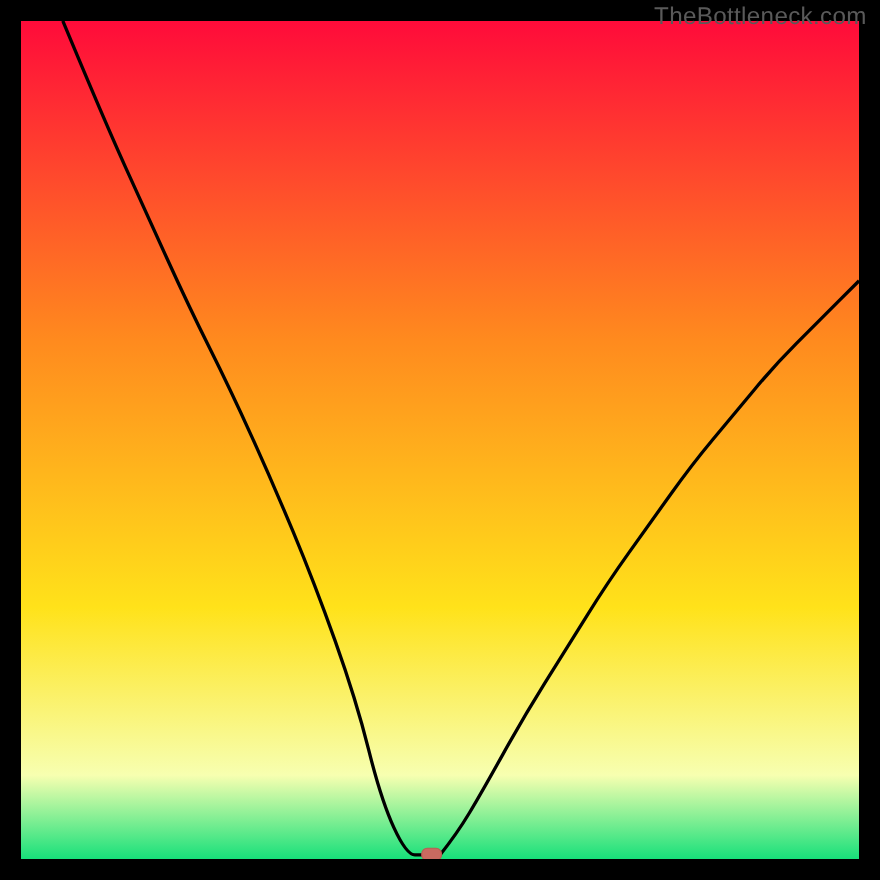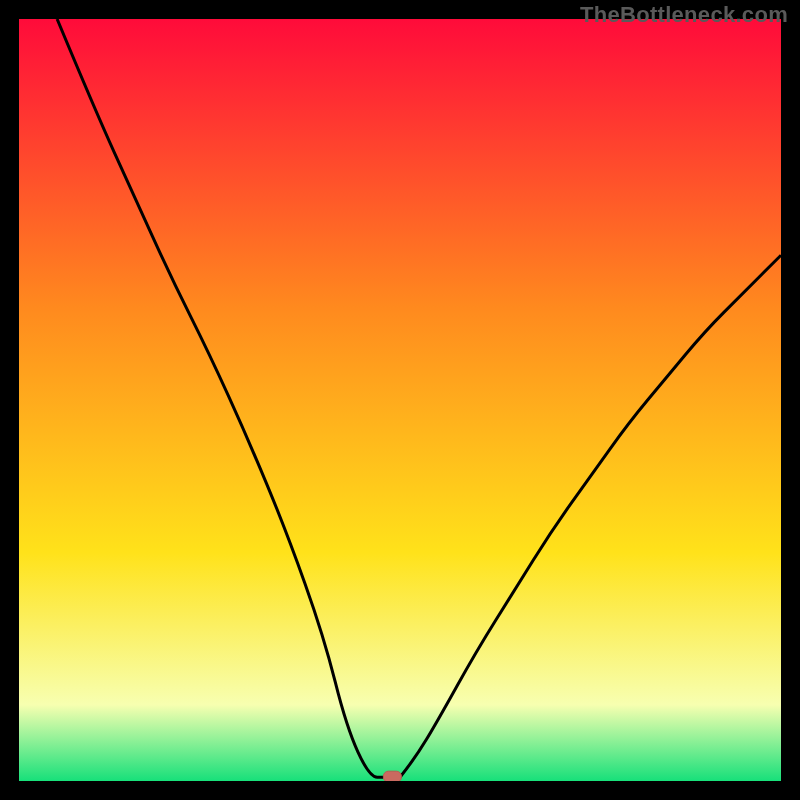--- a/index.html
+++ b/index.html
@@ -16,21 +16,21 @@
     width: 800px;
     height: 800px;
     background: #000;
   }
   .watermark {
     position: absolute;
     top: 2px;
     right: 12px;
     color: #5a5a5a;
     font-size: 22px;
-    font-weight: 700;
+    font-weight: 400;
     letter-spacing: 0.3px;
     z-index: 5;
   }
   .plot {
     position: absolute;
     left: 19px;
     top: 19px;
     width: 762px;
     height: 762px;
   }

